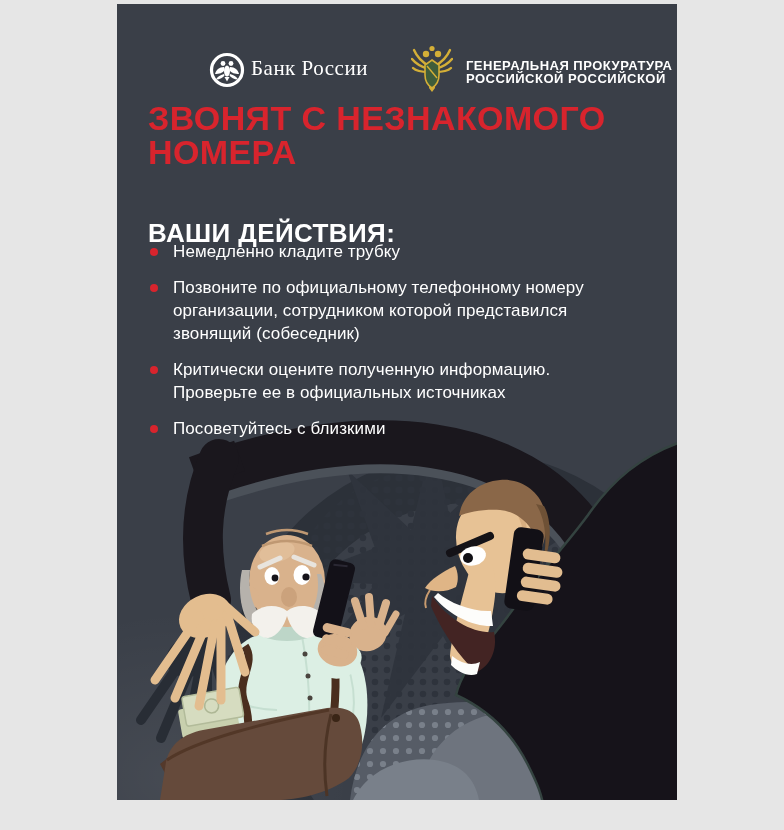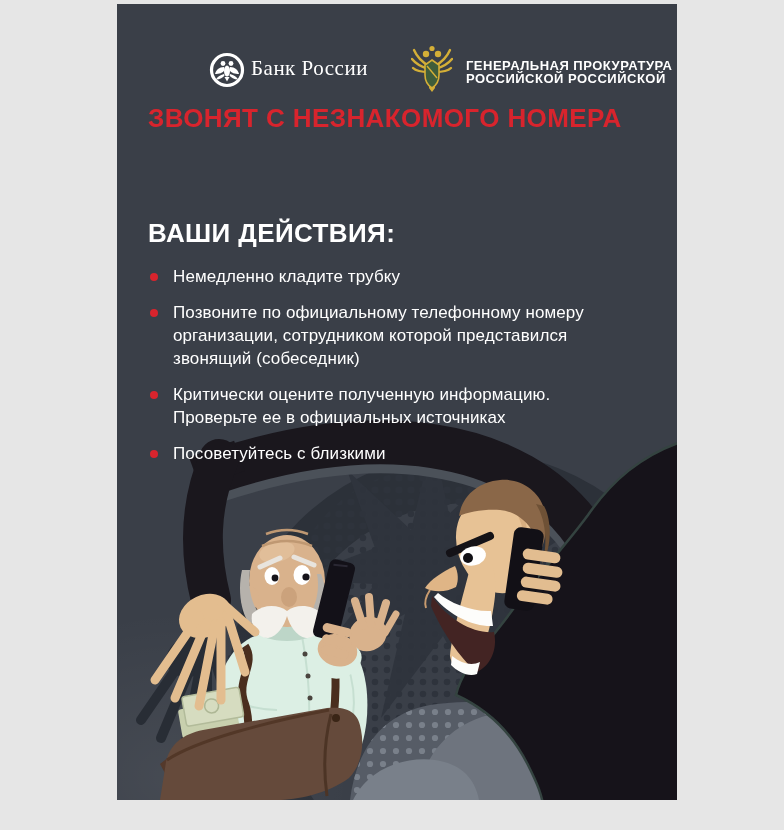--- a/index.html
+++ b/index.html
@@ -29,31 +29,31 @@
   .prok-emblem{position:absolute;left:294px;top:24px;width:42px;height:52px;}
   .prok-text{
     position:absolute;left:349px;top:40px;
     font-size:13px;font-weight:bold;color:#ffffff;
     letter-spacing:0.5px;line-height:12.5px;white-space:nowrap;
   }
 
   
   .headline{
     position:absolute;left:31px;top:97px;width:510px;
-    color:#d8242d;font-weight:bold;font-size:26px;line-height:34px;
+    color:#d8242d;font-weight:bold;font-size:34px;line-height:34px;
     letter-spacing:0.4px;
   }
 
   
   .actions-title{
     position:absolute;left:31px;top:214px;
     color:#ffffff;font-weight:bold;font-size:26px;letter-spacing:0.4px;
   }
   .actions-list{
-    position:absolute;left:31px;top:261px;width:470px;
+    position:absolute;left:31px;top:236px;width:470px;
     list-style:none;margin:0;padding:0;
   }
   .actions-list li{
     position:relative;padding-left:25px;margin-bottom:13px;
     color:#ffffff;font-size:17px;line-height:23px;letter-spacing:0.1px;
     max-width:452px;
   }
   .bullet-dot{
     position:absolute;left:2px;top:8px;width:8px;height:8px;border-radius:50%;
     background:#d8242d;

